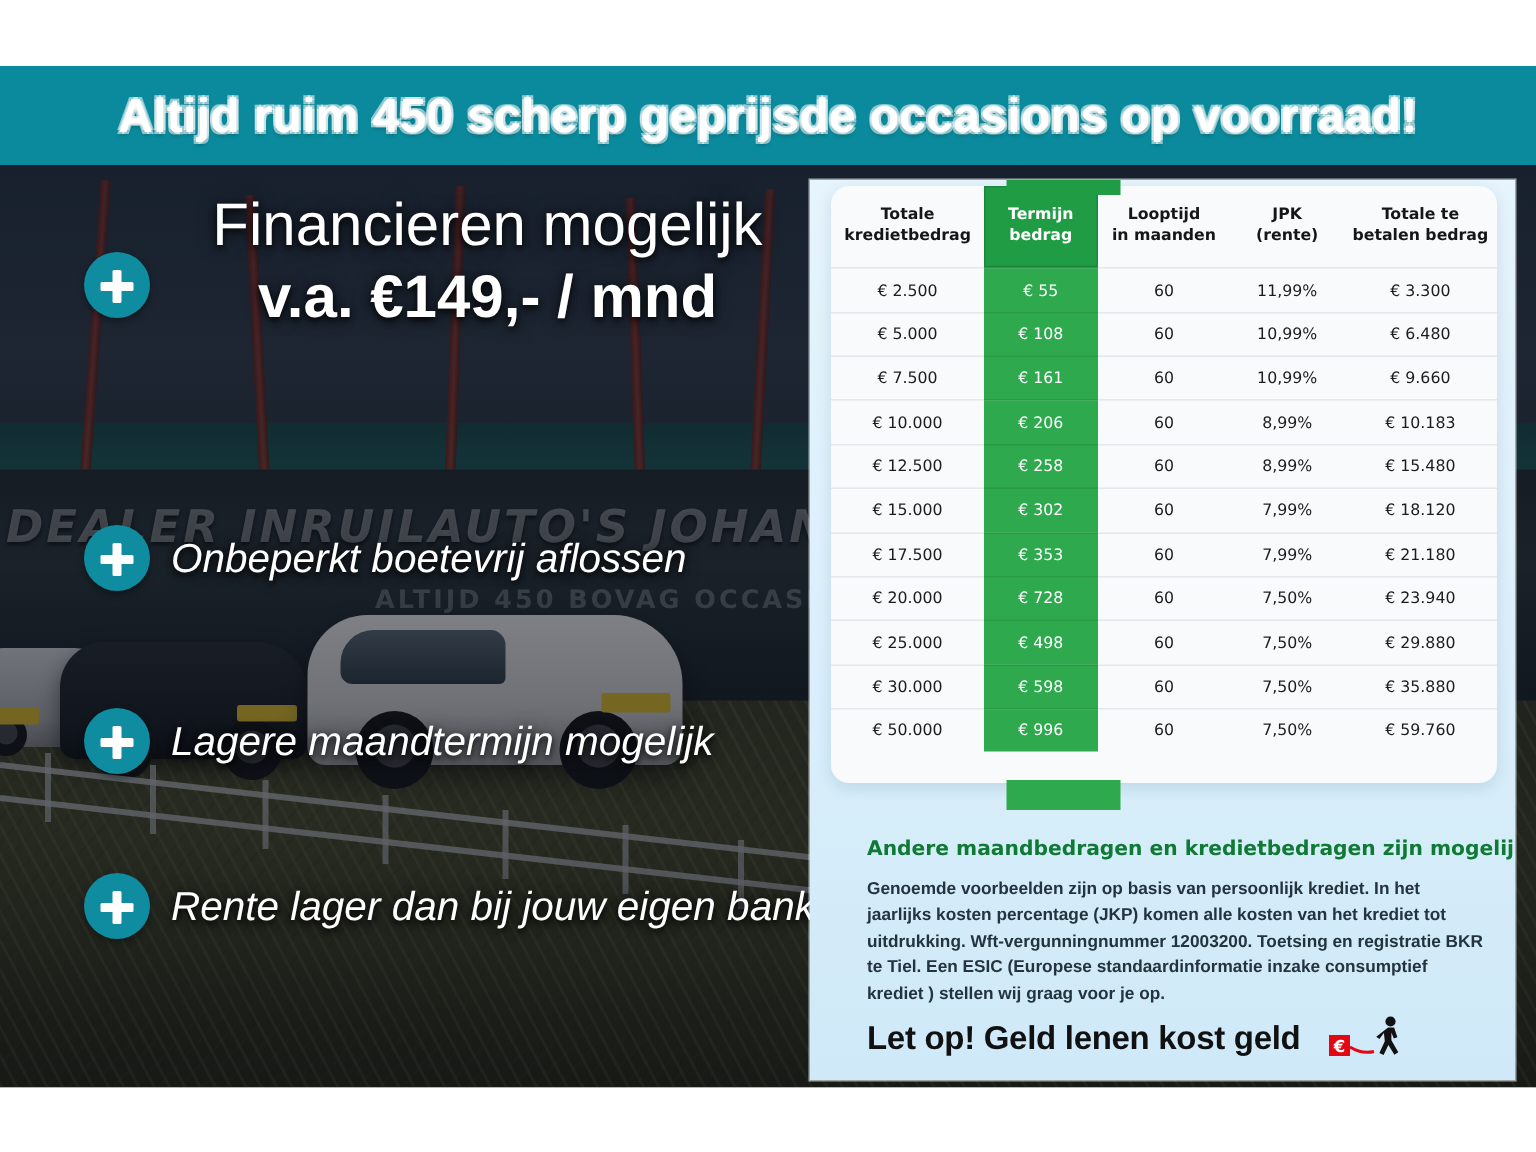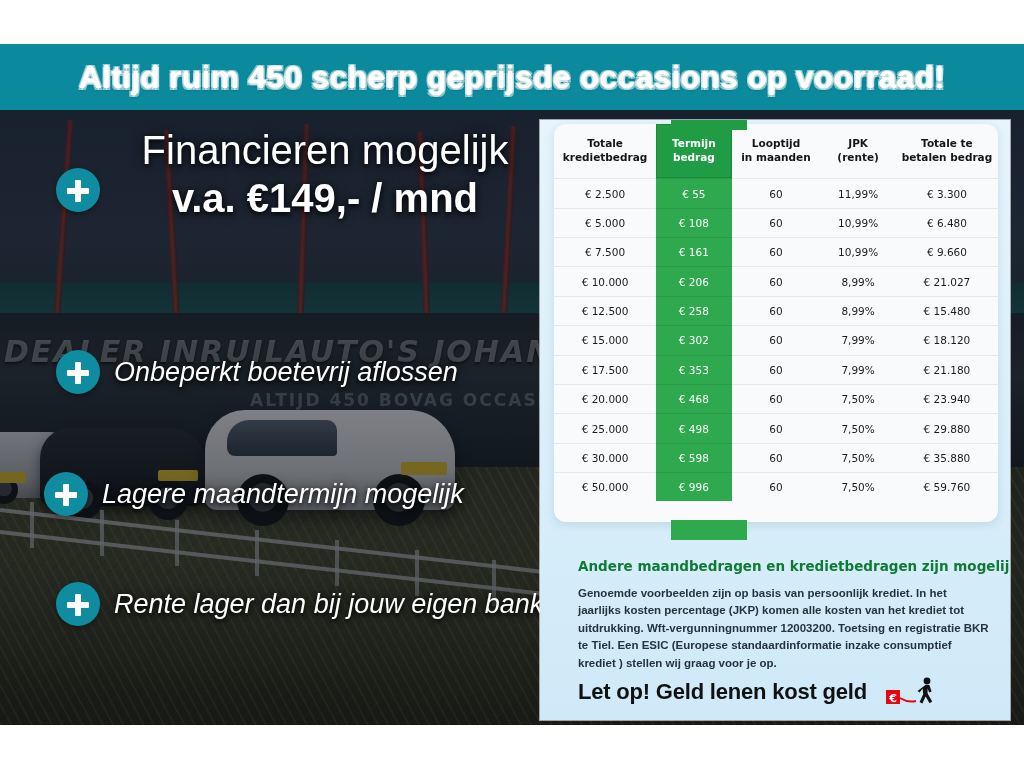--- a/index.html
+++ b/index.html
@@ -414,21 +414,21 @@
     <div class="headline-block">
       <div class="headline-1">Financieren mogelijk</div>
       <div class="headline-2">v.a. €149,- / mnd</div>
     </div>
 
     <div class="feature" style="left:56px; top:240px;">
       <div class="plus-badge"></div>
       <div class="feature-text">Onbeperkt boetevrij aflossen</div>
     </div>
 
-    <div class="feature" style="left:44px; top:362px;">
+    <div class="feature" style="left:56px; top:362px;">
       <div class="plus-badge"></div>
       <div class="feature-text">Lagere maandtermijn mogelijk</div>
     </div>
 
     <div class="feature" style="left:56px; top:472px;">
       <div class="plus-badge"></div>
       <div class="feature-text">Rente lager dan bij jouw eigen bank</div>
     </div>
   </div>
 
@@ -490,21 +490,21 @@
               <td class="hi-col">€ 161</td>
               <td>60</td>
               <td>10,99%</td>
               <td>€ 9.660</td>
             </tr>
             <tr>
               <td>€ 10.000</td>
               <td class="hi-col">€ 206</td>
               <td>60</td>
               <td>8,99%</td>
-              <td>€ 21.027</td>
+              <td>€ 10.183</td>
             </tr>
             <tr>
               <td>€ 12.500</td>
               <td class="hi-col">€ 258</td>
               <td>60</td>
               <td>8,99%</td>
               <td>€ 15.480</td>
             </tr>
             <tr>
               <td>€ 15.000</td>
@@ -515,21 +515,21 @@
             </tr>
             <tr>
               <td>€ 17.500</td>
               <td class="hi-col">€ 353</td>
               <td>60</td>
               <td>7,99%</td>
               <td>€ 21.180</td>
             </tr>
             <tr>
               <td>€ 20.000</td>
-              <td class="hi-col">€ 468</td>
+              <td class="hi-col">€ 728</td>
               <td>60</td>
               <td>7,50%</td>
               <td>€ 23.940</td>
             </tr>
             <tr>
               <td>€ 25.000</td>
               <td class="hi-col">€ 498</td>
               <td>60</td>
               <td>7,50%</td>
               <td>€ 29.880</td>

